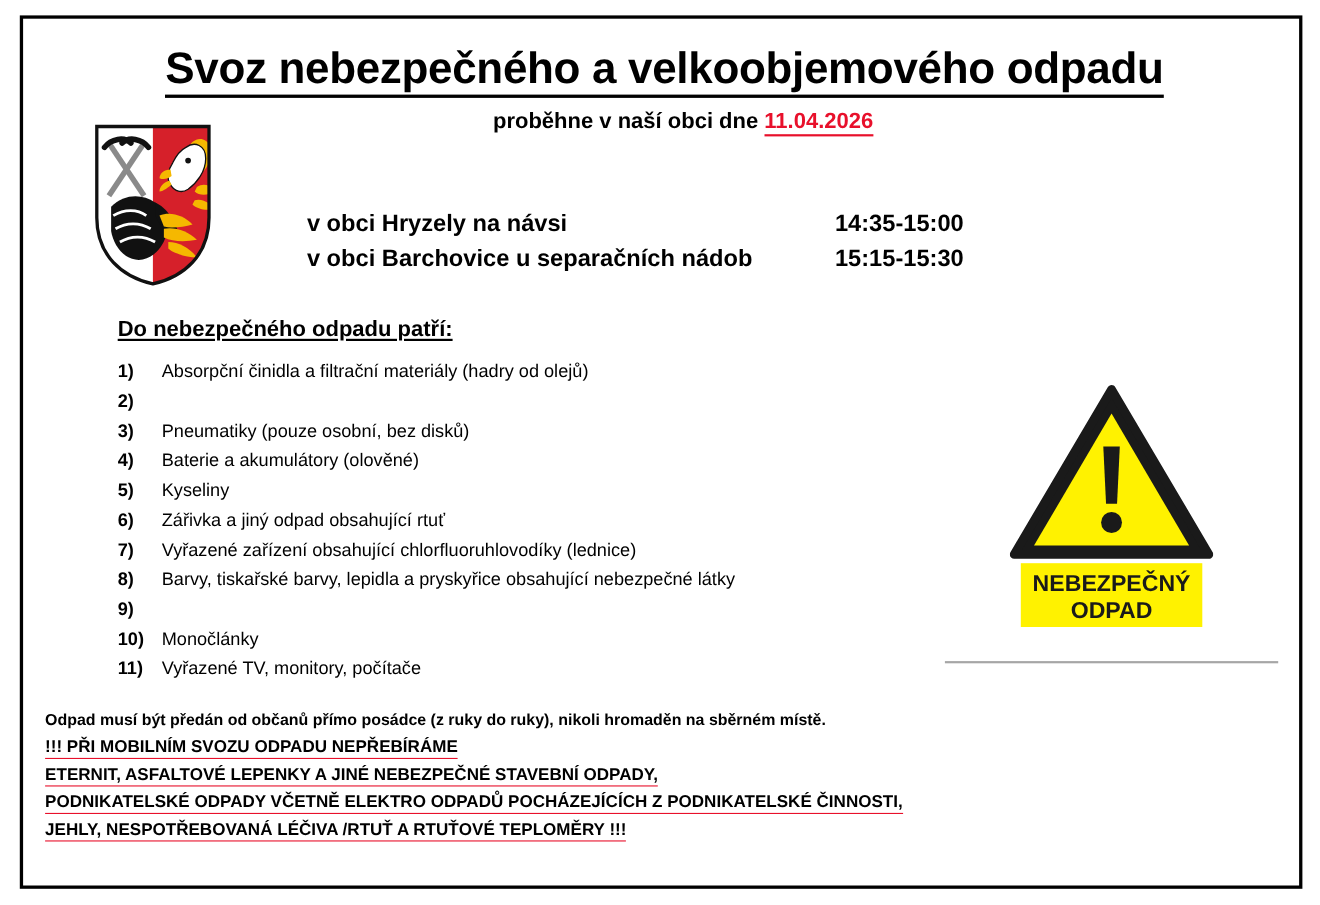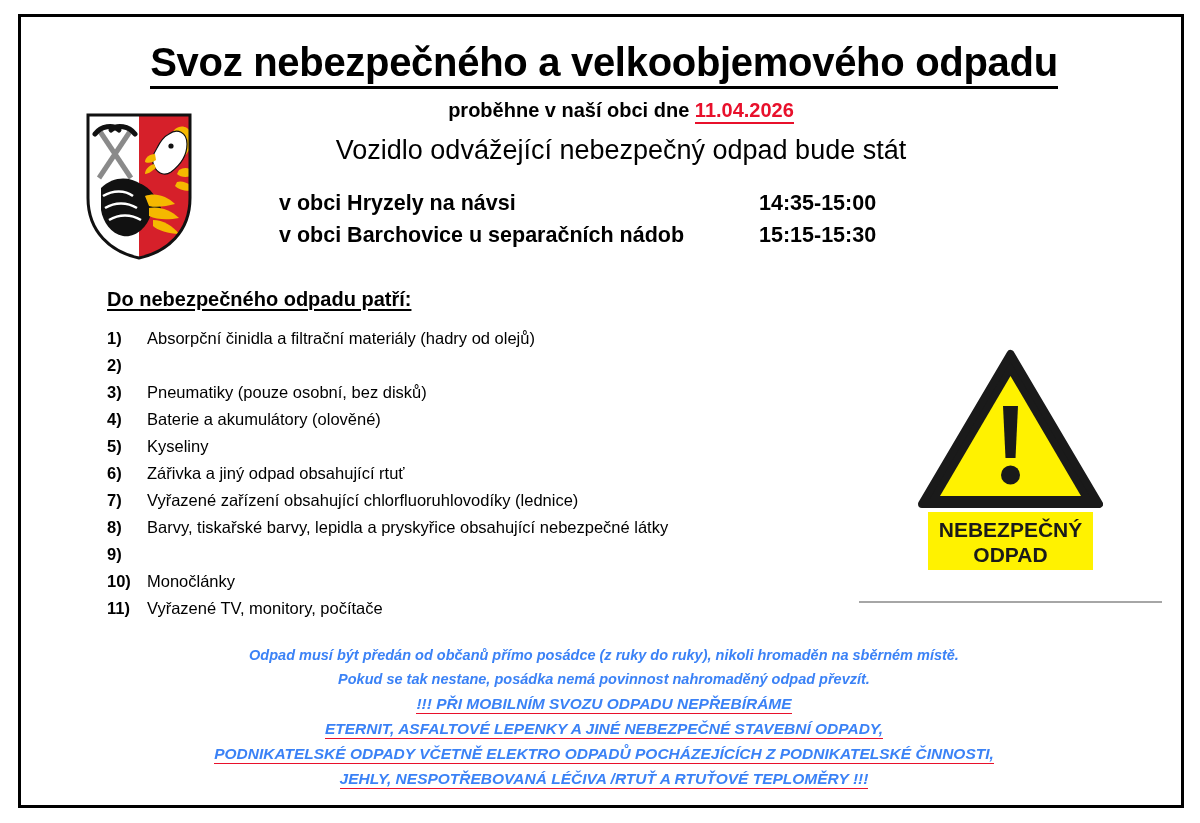--- a/index.html
+++ b/index.html
@@ -165,23 +165,22 @@
     height: 0;
     border-top: 2px solid #a6a6a6;
   }
 
   
   .warning-block {
     position: absolute;
     left: 20px;
     top: 626px;
     width: 1126px;
-    text-align: center;
-    color: #3b82f6;
-    font-style: italic;
+    text-align: left;
+    color: #000000;
   }
   .warn-line {
     font-weight: bold;
     line-height: 24px;
     white-space: nowrap;
   }
   .warn-small { font-size: 14.5px; }
   .warn-caps {
     font-size: 15.5px;
     line-height: 25px;
@@ -198,21 +197,20 @@
   <div class="page-frame">
 
     <div class="title-row">
       <span class="main-title">Svoz nebezpečného a velkoobjemového odpadu</span>
     </div>
 
     <div class="subtitle-1">
       <span>proběhne v naší obci dne </span><span class="date-red">11.04.2026</span>
     </div>
 
-    <div class="subtitle-2">Vozidlo odvážející nebezpečný odpad bude stát</div>
 
     <div class="coat-of-arms">
       <svg viewBox="0 0 112 152" xmlns="http://www.w3.org/2000/svg">
         <defs>
           <clipPath id="shieldClip">
             <path d="M5 5 H107 V88 C107 122 84 142 56 148 C28 142 5 122 5 88 Z"></path>
           </clipPath>
         </defs>
 
         <rect x="0" y="0" width="56" height="152" fill="#ffffff" clip-path="url(#shieldClip)"></rect>
@@ -324,21 +322,20 @@
         <rect x="10" y="166" width="165" height="58" fill="#fff200"></rect>
         <text x="92.5" y="191" text-anchor="middle" font-family="Liberation Sans, sans-serif" font-size="21" font-weight="bold" fill="#1a1a1a">NEBEZPEČNÝ</text>
         <text x="92.5" y="216" text-anchor="middle" font-family="Liberation Sans, sans-serif" font-size="21" font-weight="bold" fill="#1a1a1a">ODPAD</text>
       </svg>
     </div>
 
     <div class="grey-rule"></div>
 
     <div class="warning-block">
       <div class="warn-line warn-small">Odpad musí být předán od občanů přímo posádce (z ruky do ruky), nikoli hromaděn na sběrném místě.</div>
-      <div class="warn-line warn-small">Pokud se tak nestane, posádka nemá povinnost nahromaděný odpad převzít.</div>
       <div class="warn-line warn-caps">
         <span>!!! PŘI MOBILNÍM SVOZU ODPADU NEPŘEBÍRÁME</span>
       </div>
       <div class="warn-line warn-caps">
         <span>ETERNIT, ASFALTOVÉ LEPENKY A JINÉ NEBEZPEČNÉ STAVEBNÍ ODPADY,</span>
       </div>
       <div class="warn-line warn-caps">
         <span>PODNIKATELSKÉ ODPADY VČETNĚ ELEKTRO ODPADŮ POCHÁZEJÍCÍCH Z PODNIKATELSKÉ ČINNOSTI,</span>
       </div>
       <div class="warn-line warn-caps">

